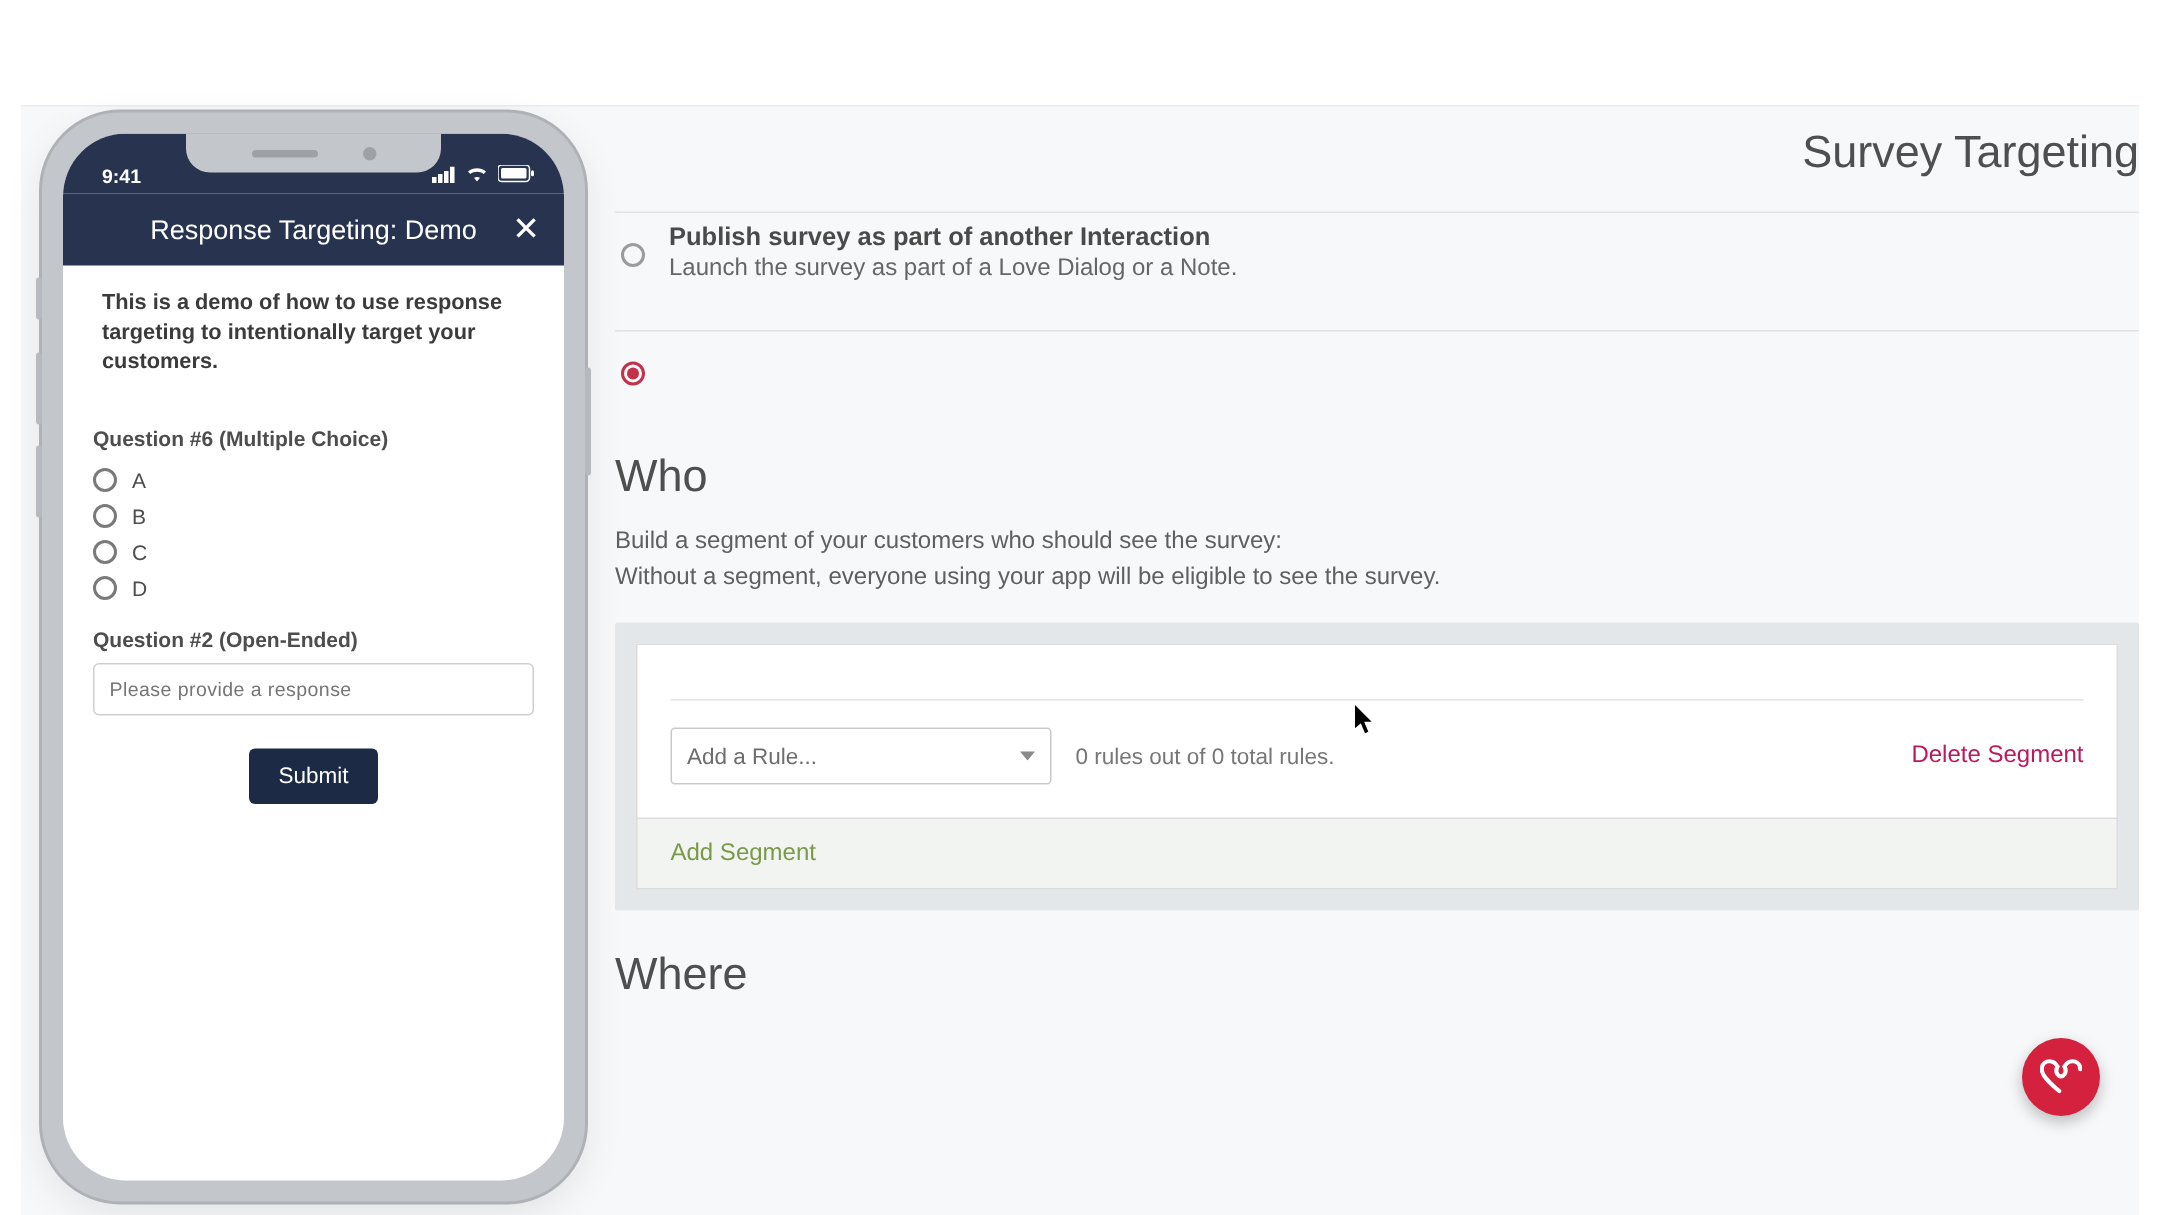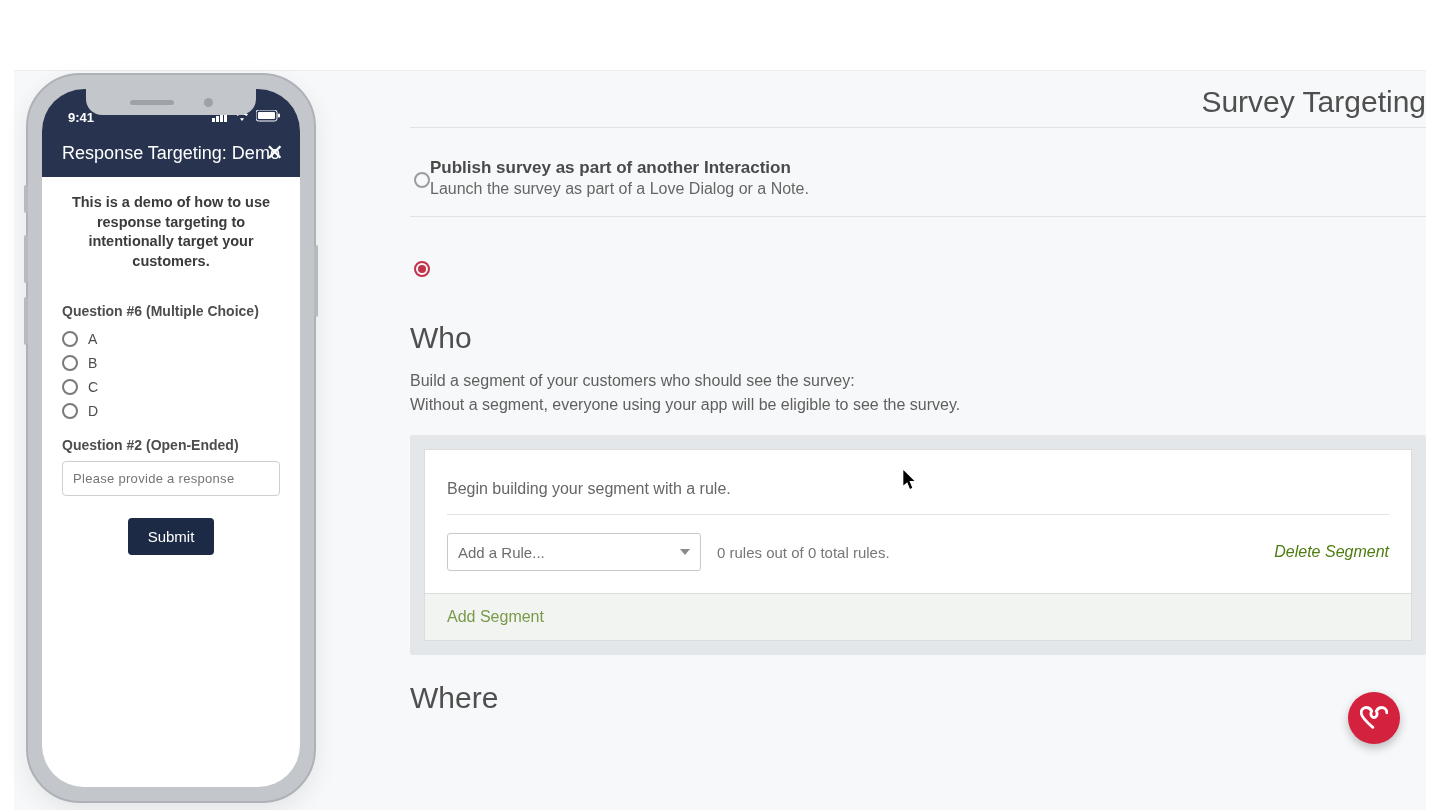--- a/index.html
+++ b/index.html
@@ -26,21 +26,21 @@
 
     
     .phone-wrap {
       width: 396px;
       position: relative;
     }
     .phone {
       position: absolute;
       top: 2px;
       left: 12px;
-      width: 290px;
+      width: 366px;
       height: 730px;
       border-radius: 54px;
       background: #c3c7cc;
       border: 2px solid #aeb2b7;
       box-shadow: 0 8px 24px rgba(0,0,0,0.08);
       padding: 14px;
     }
     .side-btn {
       position: absolute;
       background: #b6babf;
@@ -104,21 +104,21 @@
     }
     .close-x {
       position: absolute;
       right: 16px;
       font-size: 22px;
       font-weight: 400;
       line-height: 1;
     }
 
     .app-body { padding: 16px 20px; font-size: 14.5px; }
-    .intro { text-align: center; font-weight: 600; color: #3b3b3b; line-height: 1.35; padding: 0 6px 18px 6px; }
+    .intro { font-weight: 600; color: #3b3b3b; line-height: 1.35; padding: 0 6px 18px 6px; }
     .q-label { font-weight: 600; color: #4d4d4d; margin: 14px 0 8px 0; font-size: 14px; }
     .choice-row { display: flex; align-items: center; gap: 10px; padding: 4px 0; font-size: 14px; color:#4d4d4d;}
     .radio-icon {
       width: 16px; height: 16px; border: 2px solid #7a7a7a; border-radius: 50%;
       flex-shrink: 0;
     }
     .response-input {
       width: 100%;
       border: 1px solid #cfcfcf;
       border-radius: 4px;
@@ -147,23 +147,25 @@
     }
     .page-title {
       font-size: 30px;
       color: #4f4f4f;
       font-weight: 500;
       padding: 4px 0 8px 0;
       text-align: right;
     }
     .radio-card {
       border-top: 1px solid #e2e2e2;
-      padding: 30px 10px 18px 4px;
-      display: flex;
+      padding: 6px 10px 18px 4px;
+      display: flex;
+      gap: 16px;
       align-items: flex-start;
+      margin-top: 14px;
     }
     .radio-card:last-of-type{ border-bottom: 1px solid #e2e2e2; }
     .card-radio {
       width: 16px; height: 16px; border: 2px solid #9c9c9c; border-radius: 50%;
       margin-top: 14px; flex-shrink: 0; position: relative;
     }
     .card-radio.selected { border-color: #c2324a; }
     .card-radio.selected::after{
       content:""; position:absolute; inset:2px; border-radius:50%; background:#c2324a;
     }
@@ -203,21 +205,21 @@
       font-size: 15px;
       background:#fff;
     }
     .caret-down {
       width: 0; height: 0;
       border-left: 5px solid transparent;
       border-right: 5px solid transparent;
       border-top: 6px solid #8a8a8a;
     }
     .rule-count { color: #777; font-size: 15px; }
-    .delete-seg { margin-left: auto; color: #4d7c0f; font-size: 16px; font-style: italic; }
+    .delete-seg { margin-left: auto; color: #be185d; font-size: 16px; }
 
     .add-segment-bar {
       background: #f2f4f1;
       border: 1px solid #dcdcdc;
       border-top: none;
       padding: 14px 22px;
       color: #7a9a4a;
       font-size: 16px;
     }
 
@@ -331,21 +333,20 @@
     </div>
 
     <div class="section-title">Who</div>
     <div class="section-desc">
       <span>Build a segment of your customers who should see the survey:</span><br>
       <span>Without a segment, everyone using your app will be eligible to see the survey.</span>
     </div>
 
     <div class="segment-outer">
       <div class="segment-card">
-        <div class="seg-sub">Begin building your segment with a rule.</div>
         <div class="seg-divider"></div>
         <div class="seg-row">
           <div class="rule-select">
             <span>Add a Rule...</span>
             <span class="caret-down"></span>
           </div>
           <span class="rule-count">0 rules out of 0 total rules.</span>
           <span class="delete-seg">Delete Segment</span>
         </div>
       </div>

